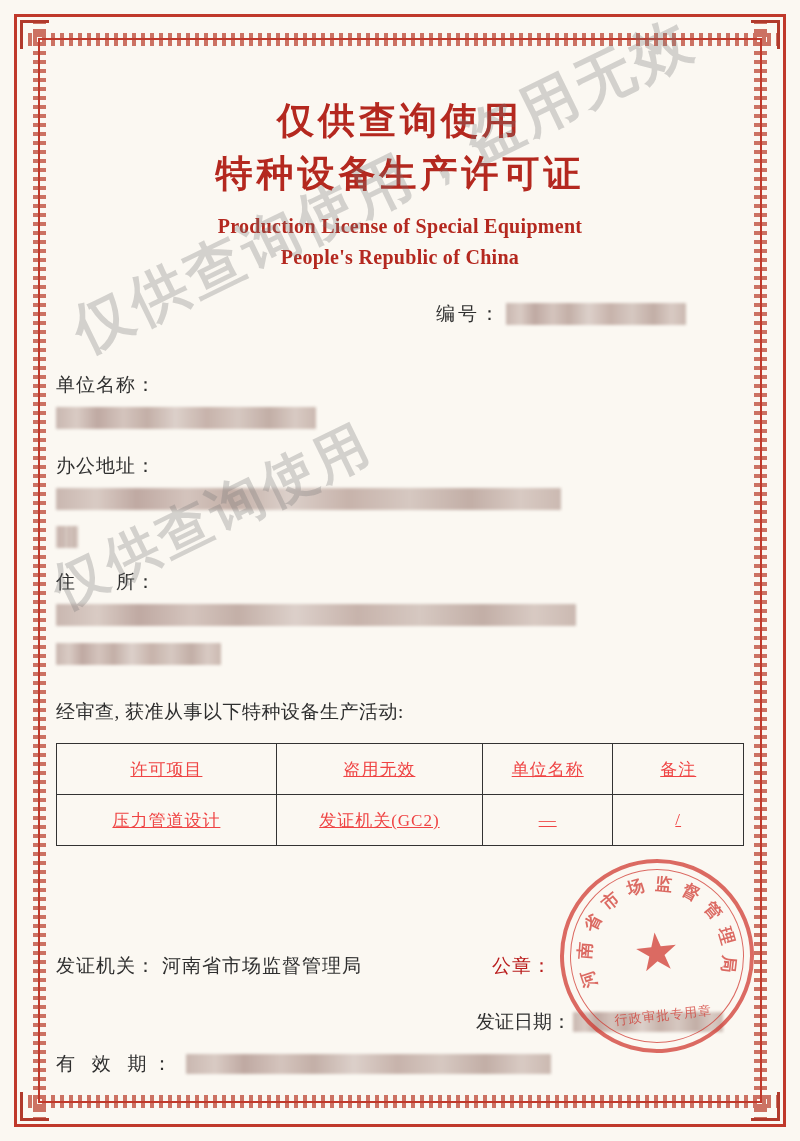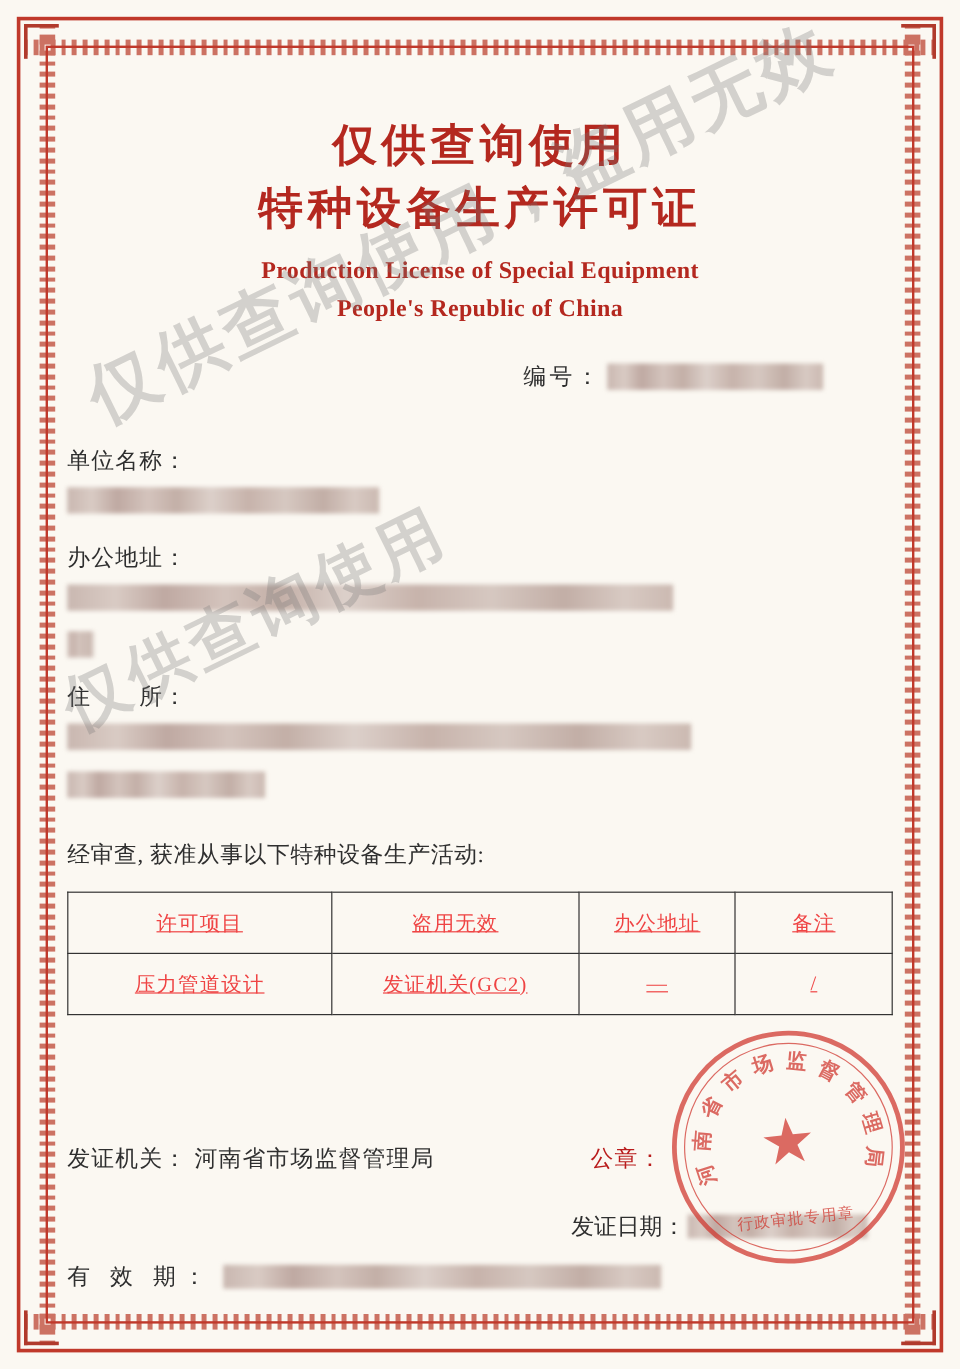--- a/index.html
+++ b/index.html
@@ -337,21 +337,21 @@
 
     </div>
 
     <div class="statement">经审查, 获准从事以下特种设备生产活动:</div>
 
     <table class="license-table">
       <thead>
         <tr>
           <th class="col-a">许可项目</th>
           <th class="col-b">盗用无效</th>
-          <th class="col-c">办公地址</th>
+          <th class="col-c">单位名称</th>
           <th class="col-d">备注</th>
         </tr>
       </thead>
       <tbody>
         <tr>
           <td>压力管道设计</td>
           <td>发证机关(GC2)</td>
           <td>—</td>
           <td>/</td>
         </tr>

